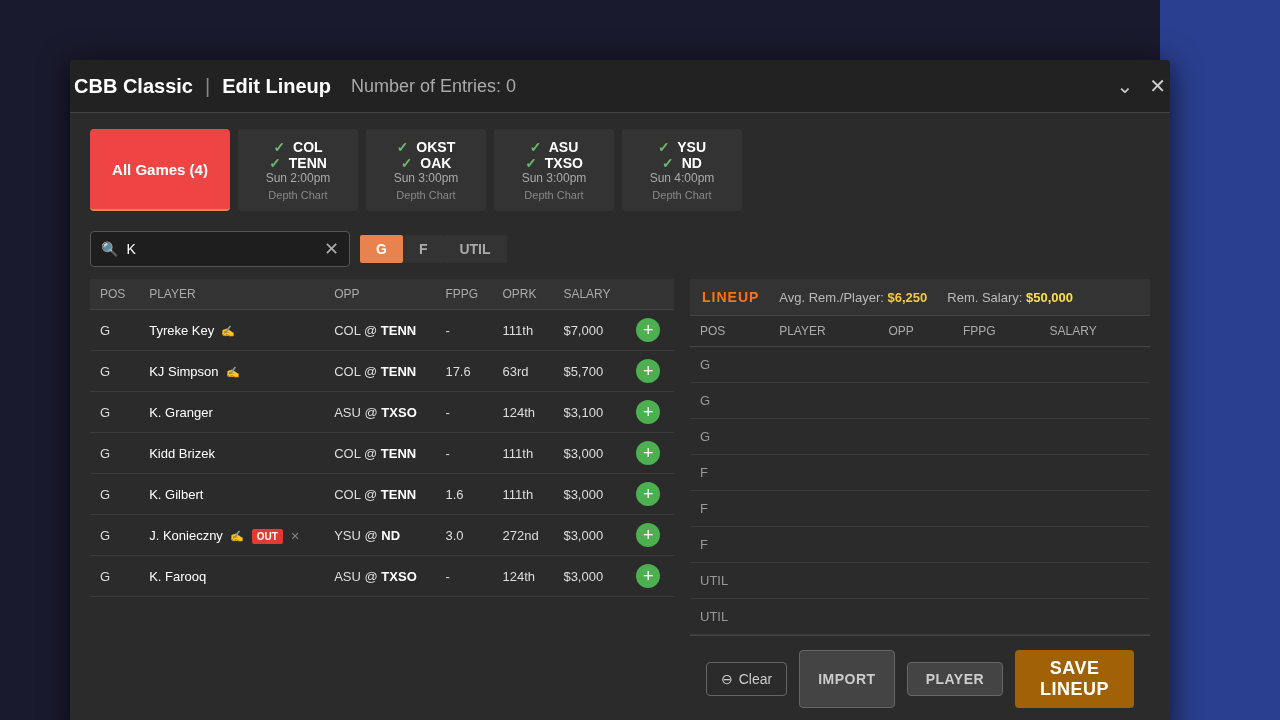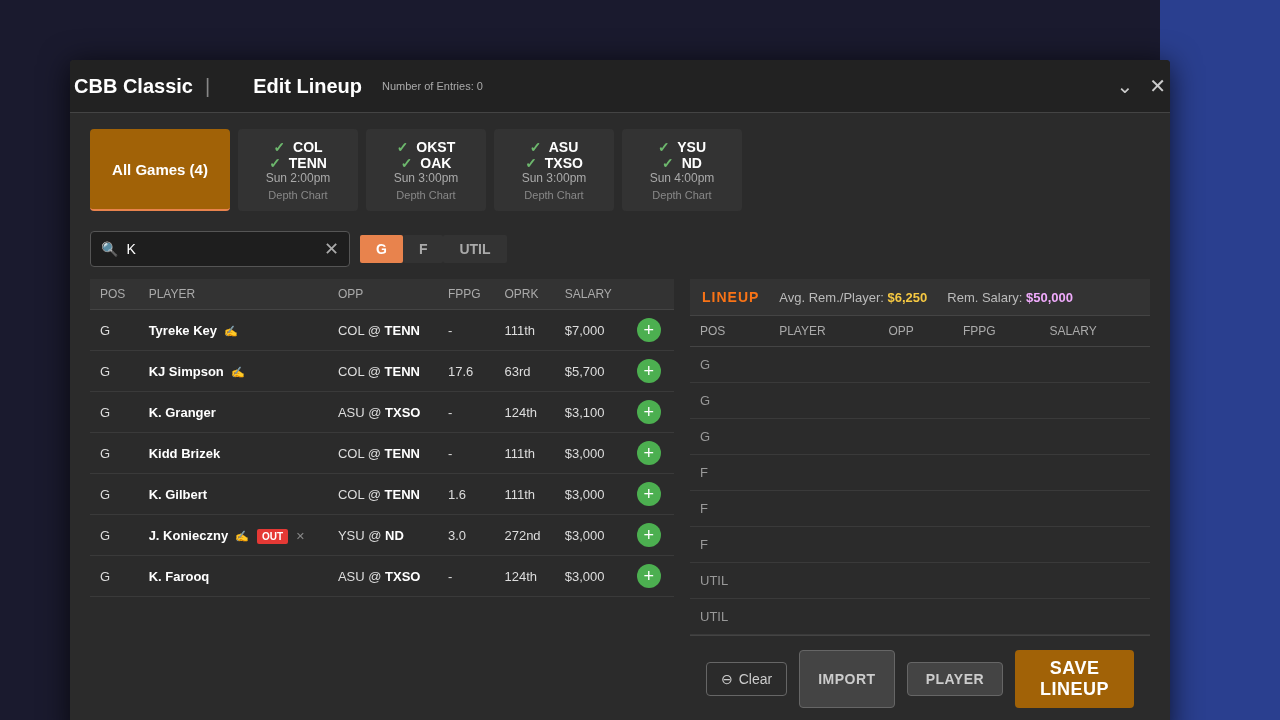--- a/index.html
+++ b/index.html
@@ -54,26 +54,25 @@
     .modal-title-divider {
       color: #888;
       margin: 0 12px;
       font-size: 20px;
     }
 
     .modal-title-sub {
       font-size: 20px;
       font-weight: bold;
       color: #fff;
-      margin-left: 31px;
     }
 
     .modal-entries {
       margin-left: 20px;
-      font-size: 11px;
+      font-size: 18px;
       color: #aaa;
     }
 
     .modal-header-right {
       margin-left: auto;
       display: flex;
       align-items: center;
       gap: 16px;
     }
 
@@ -104,21 +103,21 @@
       border-radius: 4px;
       padding: 10px 16px;
       cursor: pointer;
       color: #ccc;
       font-size: 13px;
       text-align: center;
       min-width: 120px;
     }
 
     .game-tab.active {
-      background: #a16207;
+      background: #ef4444;
       border-bottom: 2px solid #e8834d;
       color: #fff;
     }
 
     .game-tab .teams {
       font-weight: bold;
       font-size: 14px;
       color: #fff;
     }
 
@@ -245,21 +244,21 @@
       border-bottom: 1px solid #3a3a3a;
       color: #ddd;
     }
 
     .pos-cell {
       color: #aaa;
     }
 
     .player-name {
       color: #fff;
-      font-weight: 700;
+      font-weight: 400;
     }
 
     .player-icon {
       font-size: 11px;
       margin-left: 4px;
       color: #888;
     }
 
     .opp-cell {
       color: #ddd;
@@ -338,21 +337,21 @@
       color: #f5c842;
       font-weight: bold;
     }
 
     .lineup-rem {
       font-size: 13px;
       color: #bbb;
     }
 
     .lineup-rem-val {
-      color: #f0abfc;
+      color: #fde047;
       font-weight: bold;
     }
 
     .lineup-table {
       width: 100%;
       border-collapse: collapse;
       font-size: 13px;
     }
 
     .lineup-table th {

